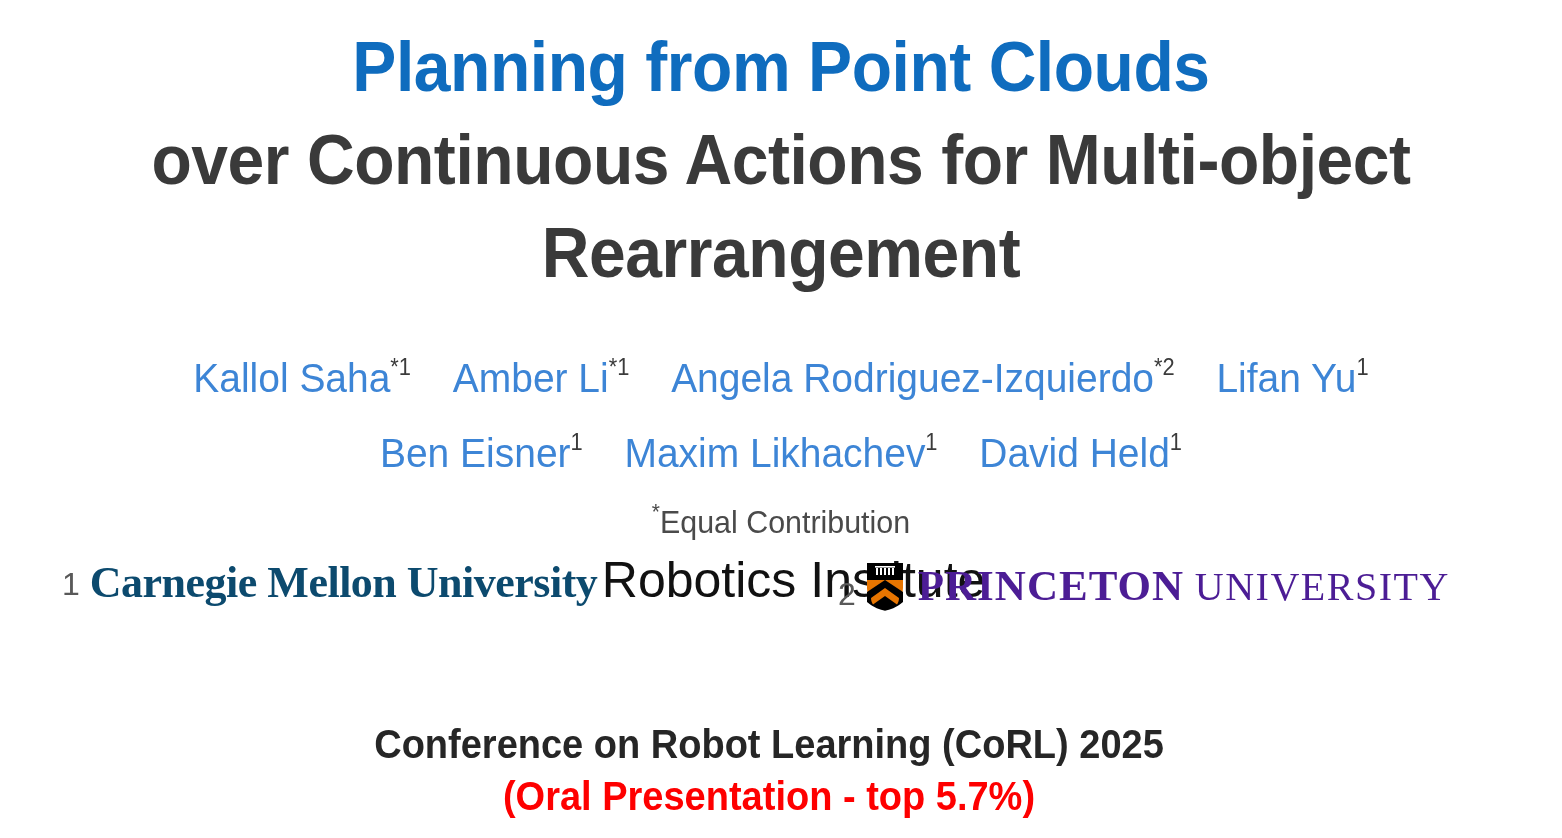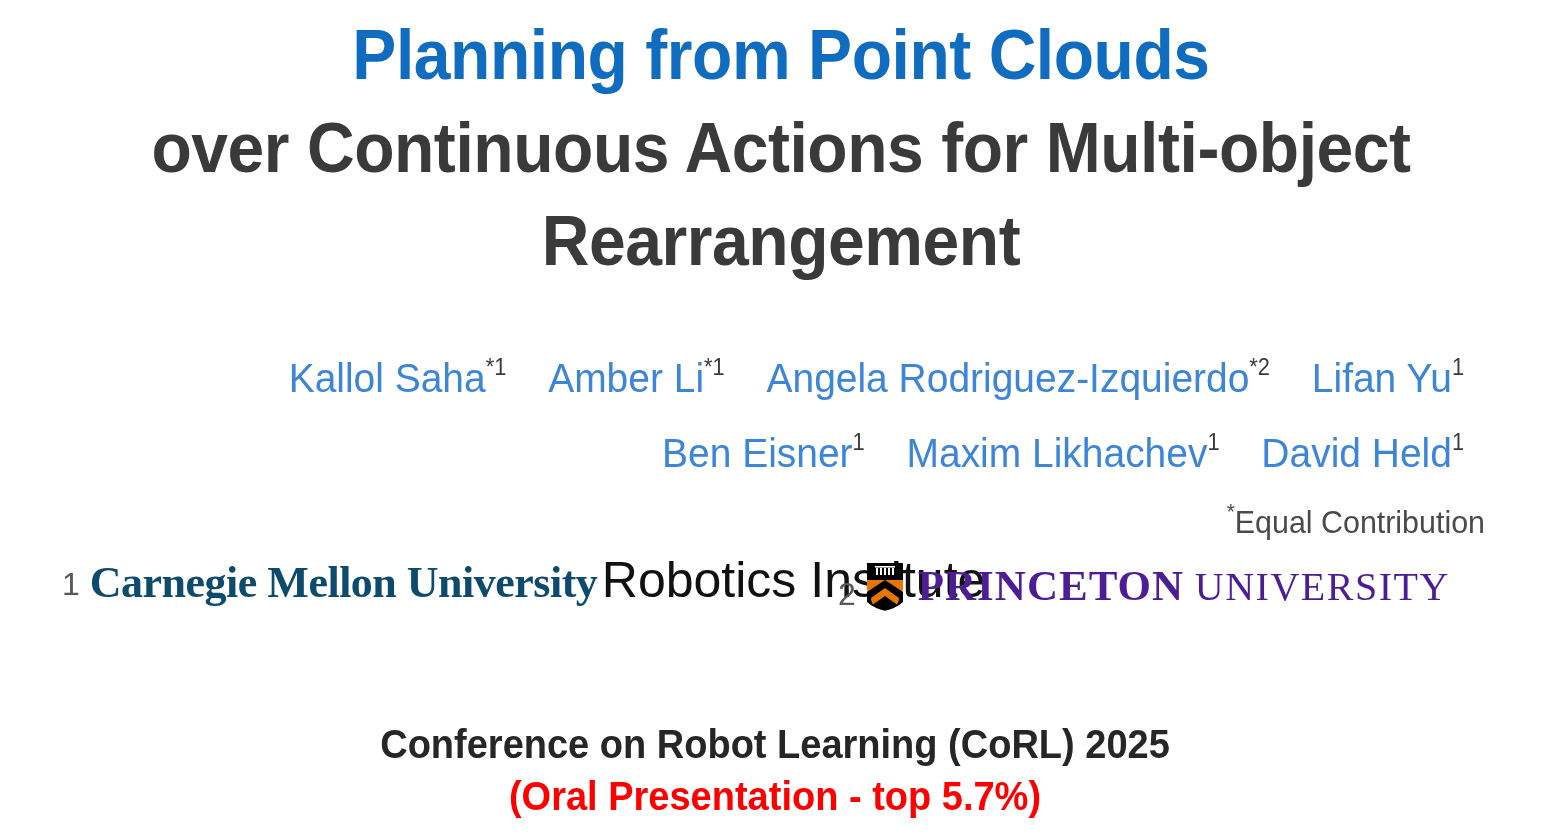--- a/index.html
+++ b/index.html
@@ -19,21 +19,21 @@
     width: 1562px;
     height: 838px;
     position: relative;
     background: #ffffff;
     box-sizing: border-box;
   }
 
   
   .title-block {
     position: absolute;
-    top: 8px;
+    top: 20px;
     left: 40px;
     width: 1482px;
     text-align: center;
   }
   .title-line {
     font-weight: bold;
     font-size: 71px;
     line-height: 93px;
     letter-spacing: -0.5px;
     white-space: nowrap;
@@ -42,21 +42,21 @@
   .title-line-1 { color: #0f6cbe; }
   .title-line-2 { color: #3a3a3a; }
   .title-line-3 { color: #3a3a3a; }
 
   
   .authors-block {
     position: absolute;
     top: 345px;
     left: 40px;
     width: 1482px;
-    text-align: right;
+    text-align: center;
   }
   .author-row {
     white-space: nowrap;
     line-height: 66px;
     transform: scaleX(0.95);
   }
   .author {
     display: inline-block;
     font-size: 41px;
     color: #3d85d6;
@@ -165,21 +165,21 @@
   .pu-wordmark .pu-reg {
     font-weight: normal;
     letter-spacing: 1.5px;
     font-size: 40px;
   }
 
   
   .footer-block {
     position: absolute;
     top: 718px;
-    left: 34px;
+    left: 28px;
     width: 1482px;
     text-align: center;
   }
   .conference-line {
     font-weight: bold;
     font-size: 40px;
     line-height: 52px;
     color: #262626;
     white-space: nowrap;
     transform: scaleX(0.95);

